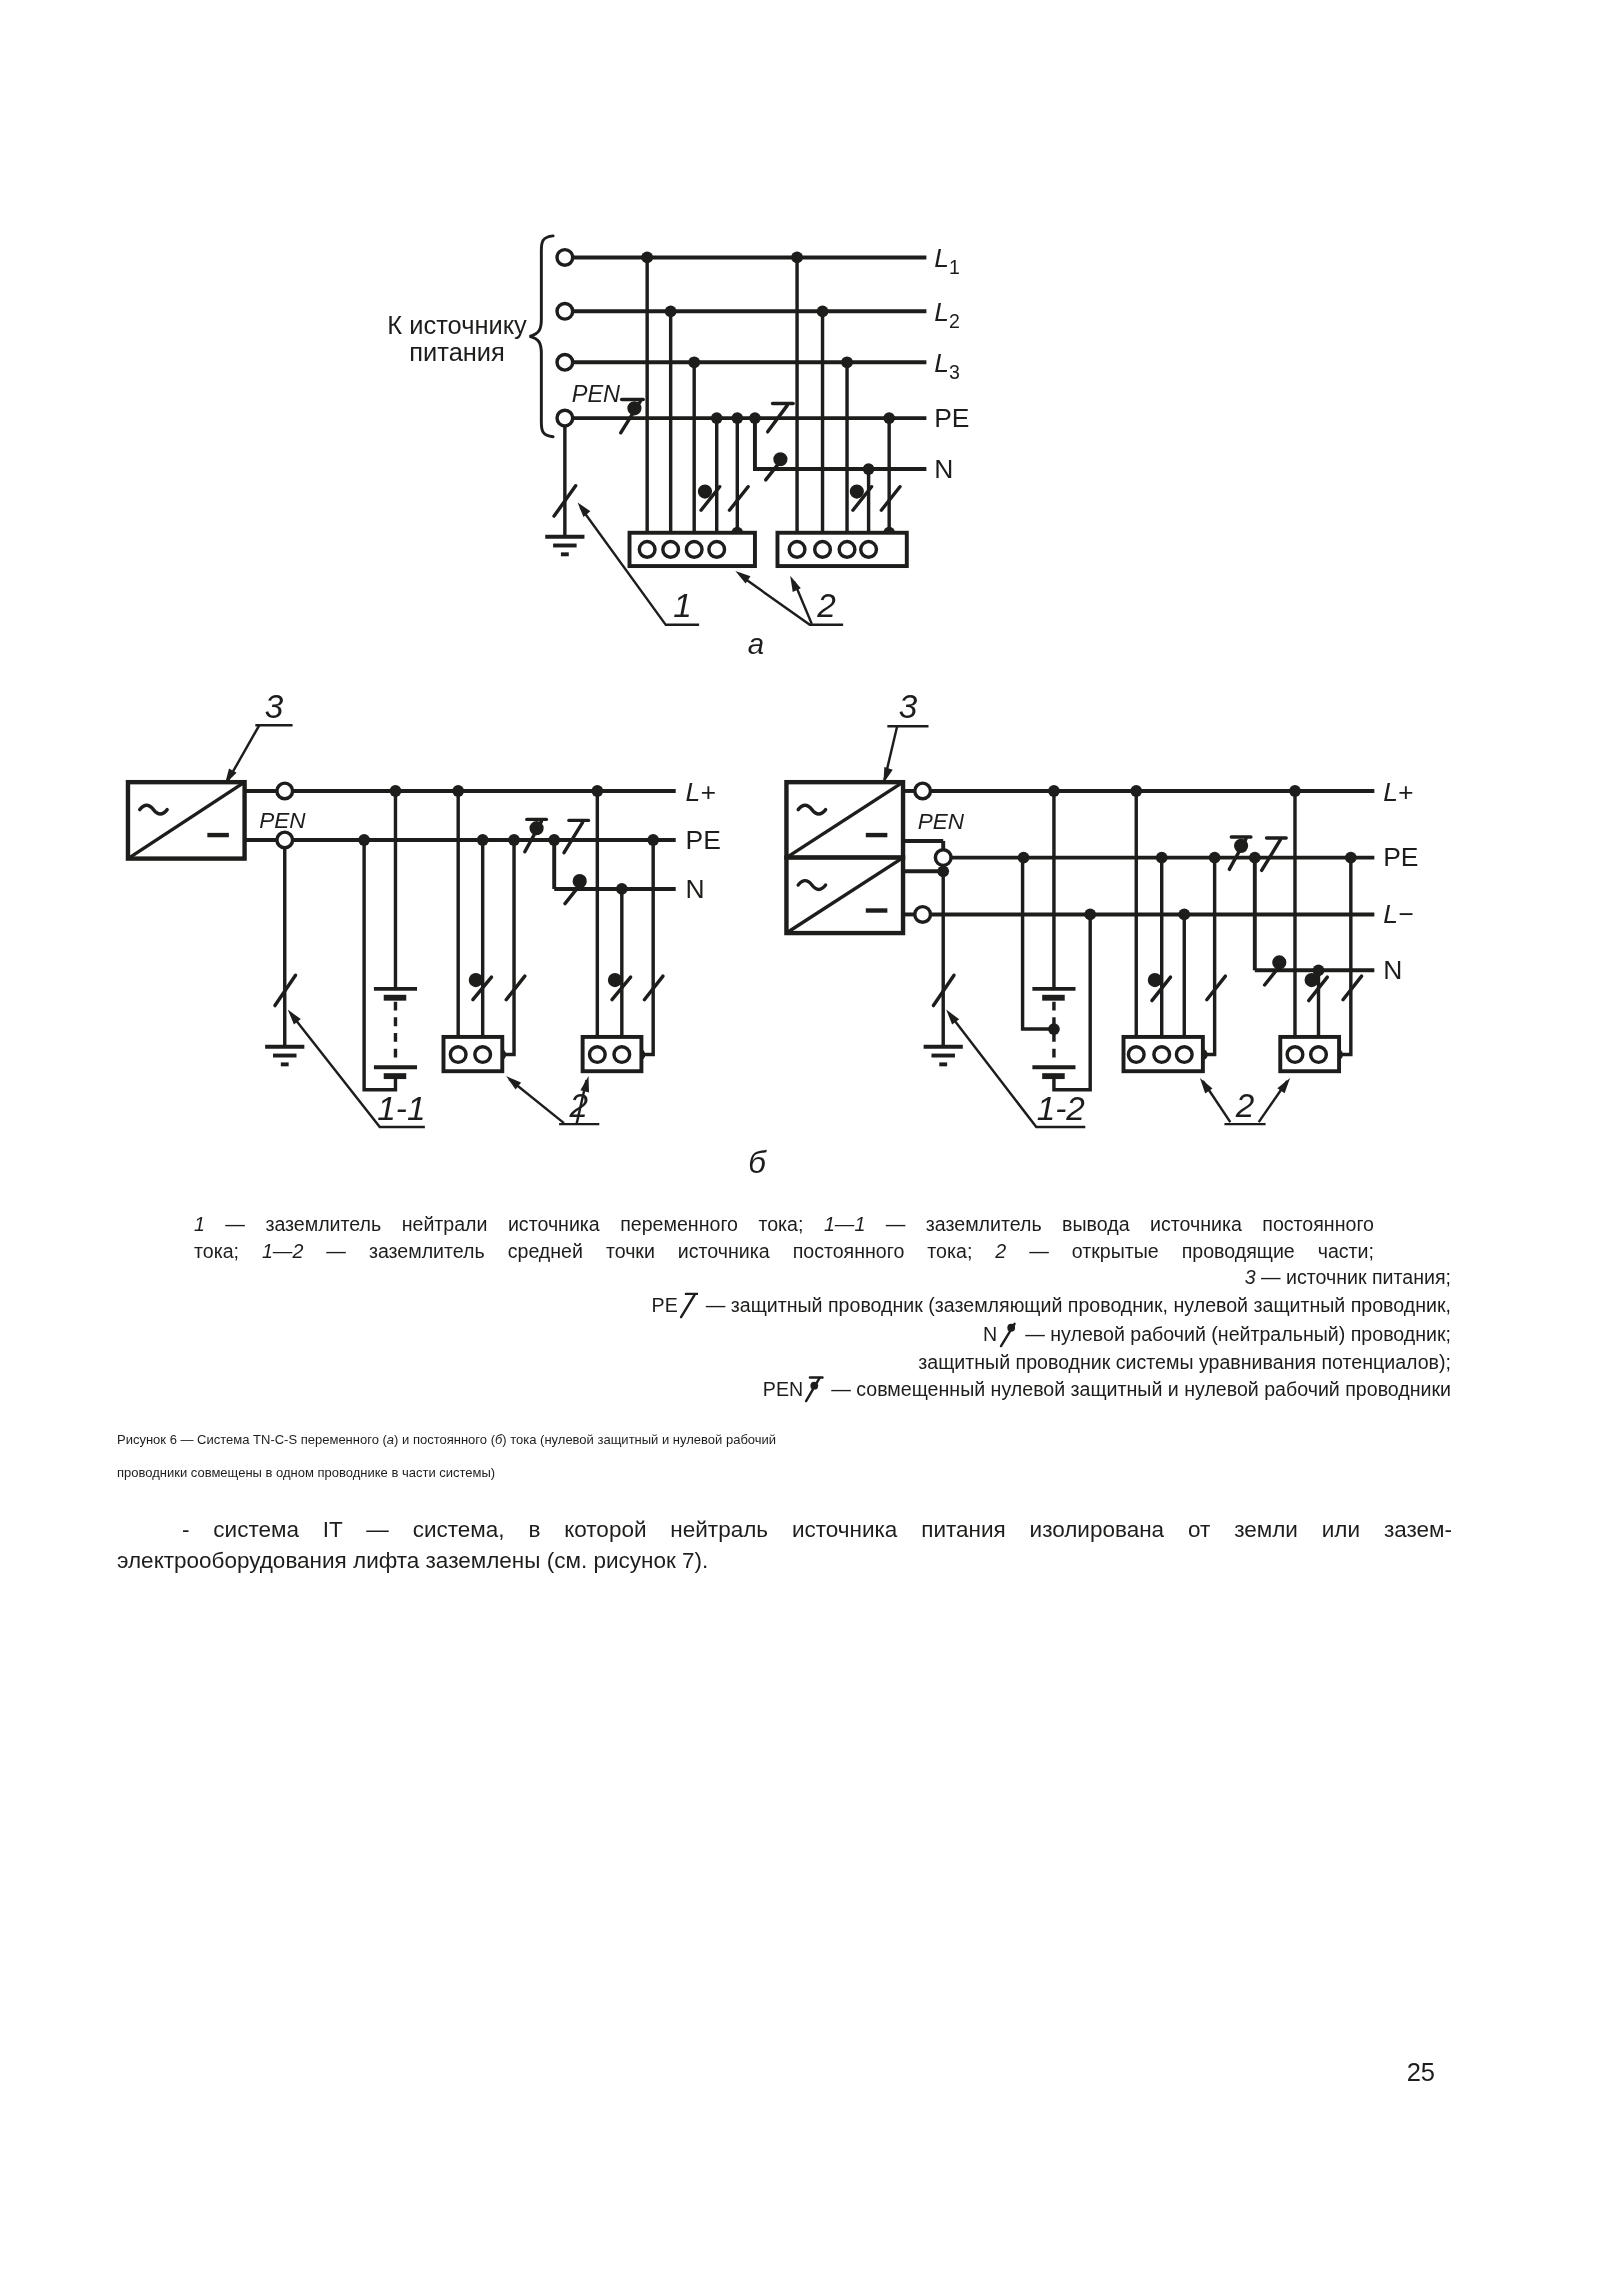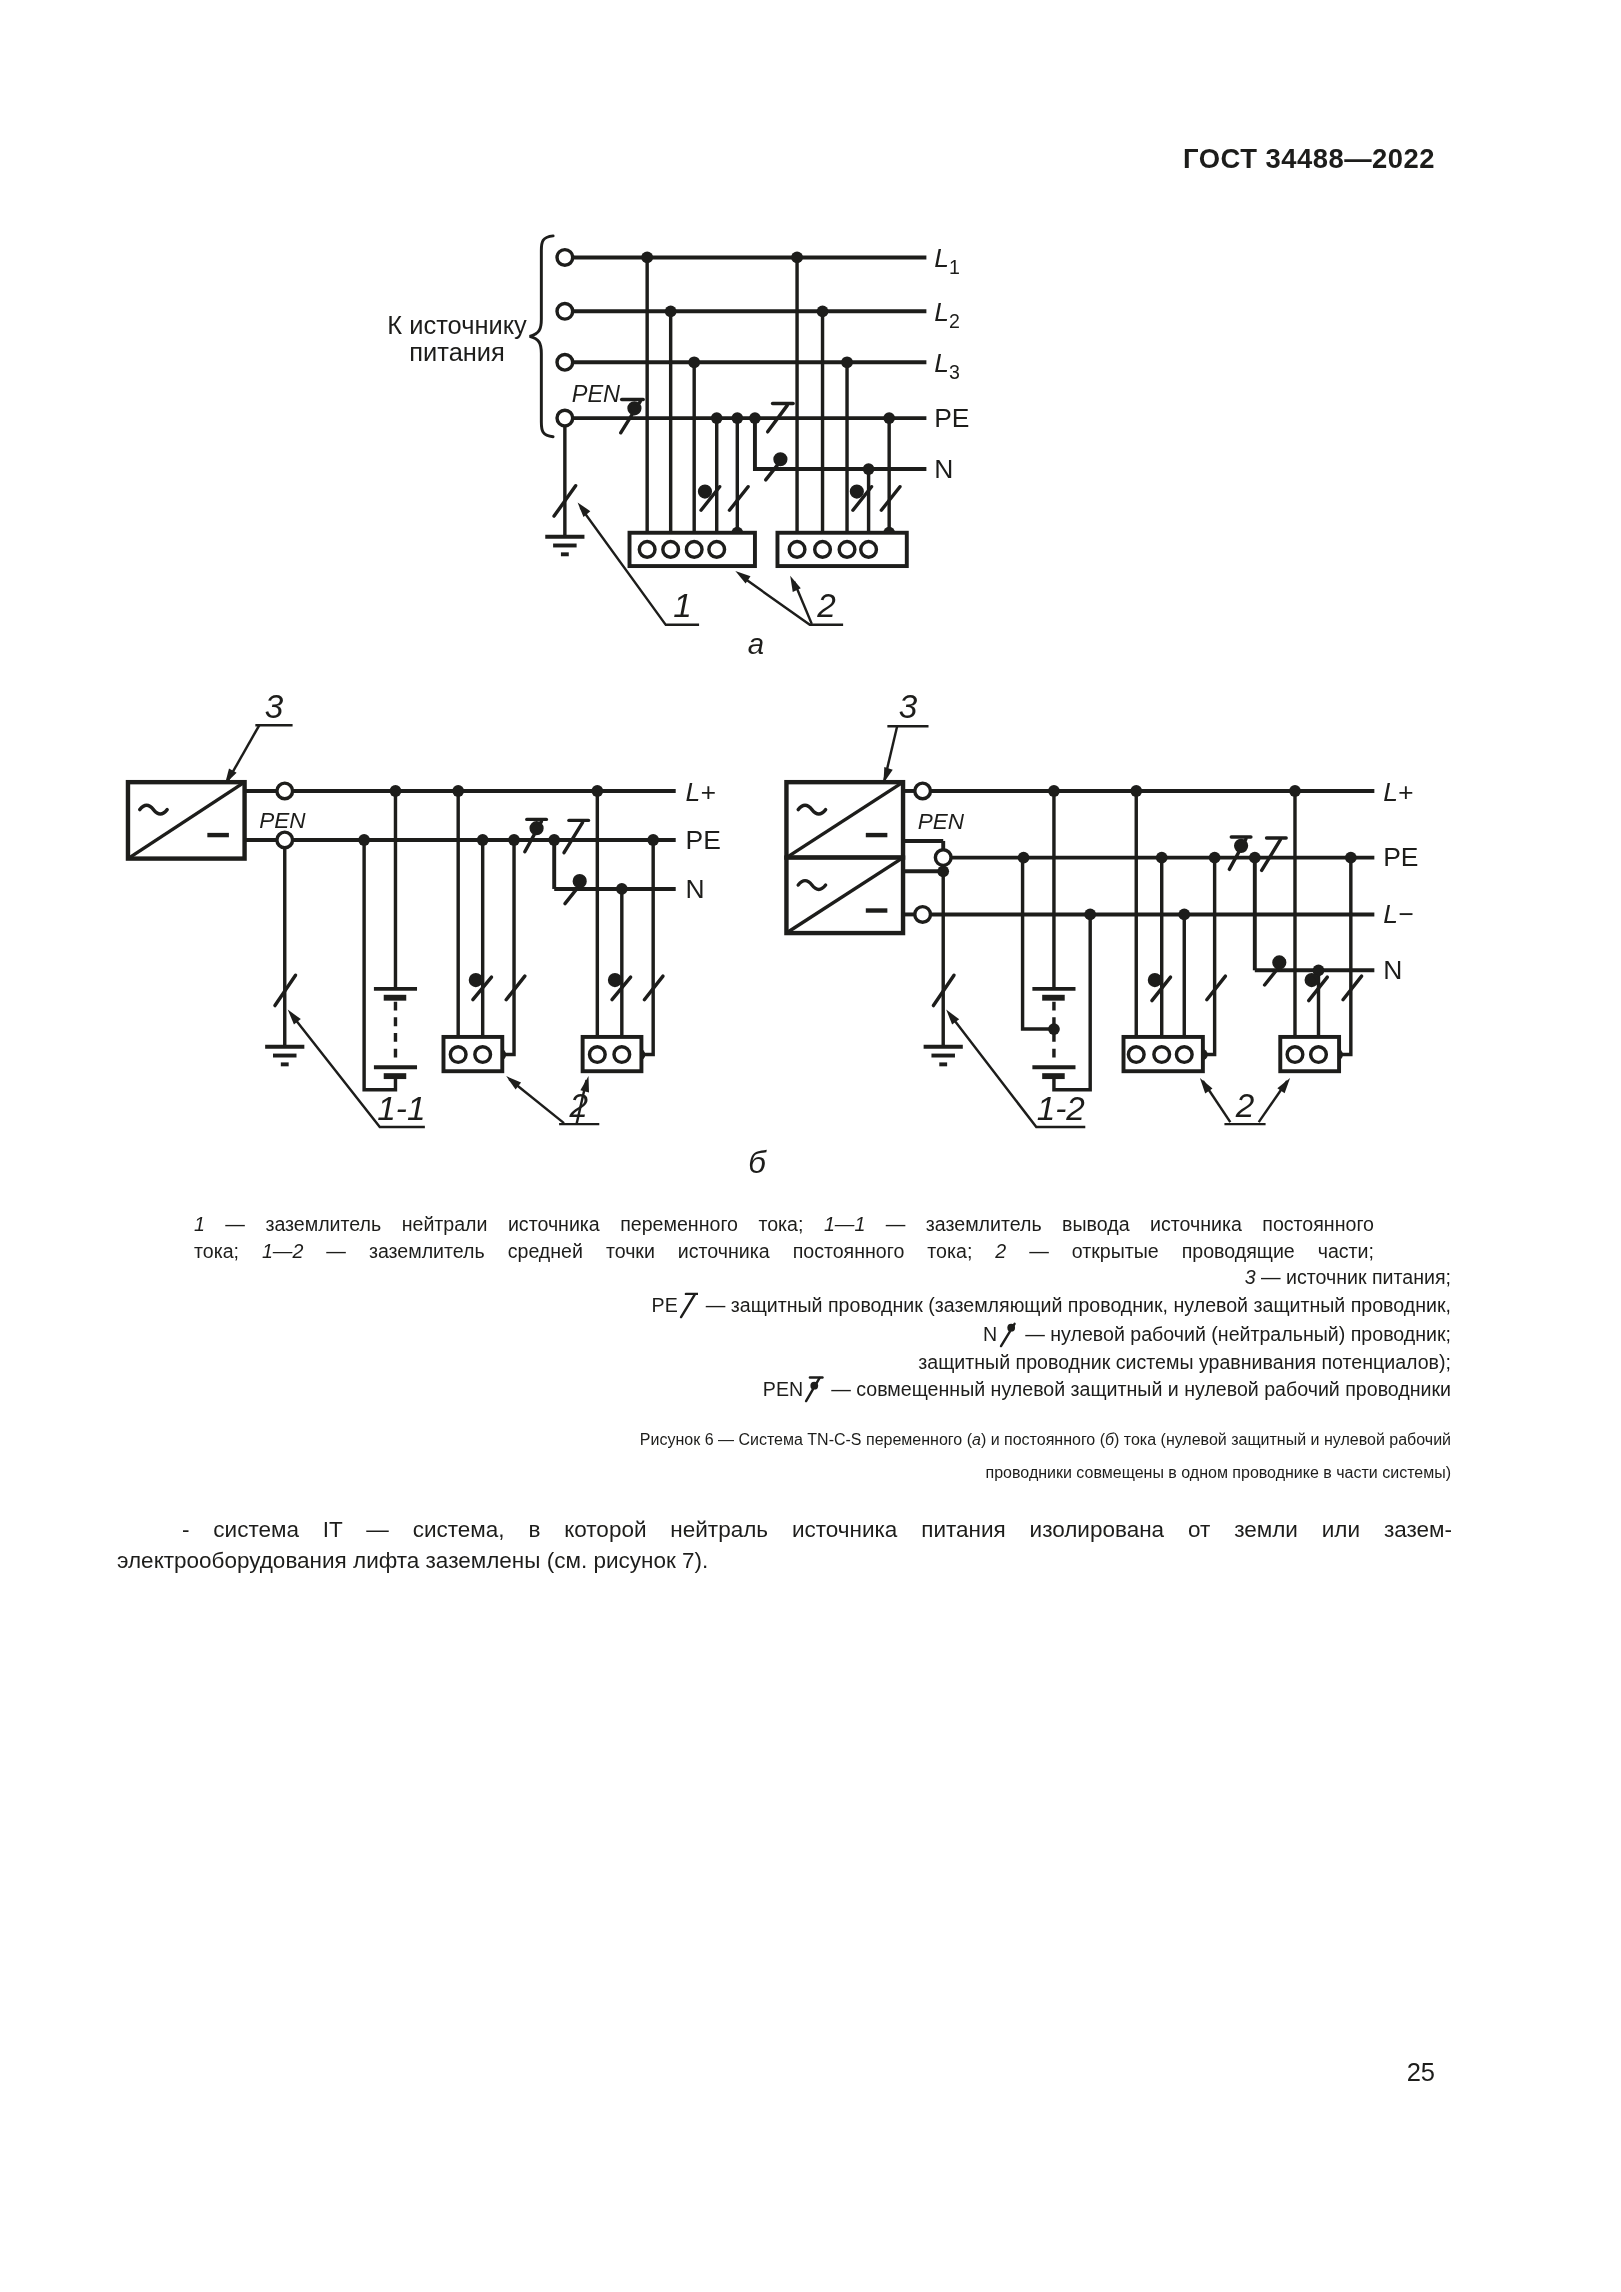--- a/index.html
+++ b/index.html
@@ -21,40 +21,39 @@
   .legend{
     position:absolute;top:1211px;left:117px;width:1334px;
     font-size:19.6px;line-height:26.5px;
   }
   .legend-just{width:1180px;margin:0 auto;text-align:justify;text-align-last:justify;}
   .legend-center{text-align:right;}
   .legend-num{font-style:italic;}
   .lg-sym{display:inline-block;vertical-align:-7.8px;margin:0 2px 0 1px;}
   .caption{
     position:absolute;top:1423px;left:117px;width:1334px;
-    text-align:right;font-size:16px;line-height:33px;
+    text-align:left;font-size:13px;line-height:33px;
   }
   .caption .it{font-style:italic;}
   .bodytext{
     position:absolute;top:1514px;left:117px;width:1335px;
     font-size:22.5px;line-height:31px;
   }
   .bodytext .jline{text-align:justify;text-align-last:justify;}
   .bodytext .indent{text-indent:65px;}
   .page-number{
     position:absolute;top:2058px;left:117px;width:1318px;
     text-align:right;font-size:25.5px;
   }
 </style>
 </head>
 <body>
 
 <div class="page">
 
-  <div class="doc-header">ГОСТ 34488—2022</div>
 
   <svg class="fig-svg" style="left:363px;top:230px;width:632px;height:436px" viewBox="370 235 645 445">
 
     <path d="M564,241 C553,242 552,247 552,256 L552,326 C552,336 550,341 540,343.5 C550,346 552,351 552,361 L552,431 C552,440 553,445 564,446" fill="none" stroke="#1d1d1b" stroke-width="3" stroke-linecap="round"></path>
     <text x="466" y="341" font-size="26" text-anchor="middle">К источнику</text>
     <text x="466" y="369" font-size="26" text-anchor="middle">питания</text>
 
     <g stroke="#1d1d1b" stroke-width="4" fill="none">
       <line x1="584" y1="263" x2="945" y2="263"></line>
       <line x1="584" y1="318" x2="945" y2="318"></line>

